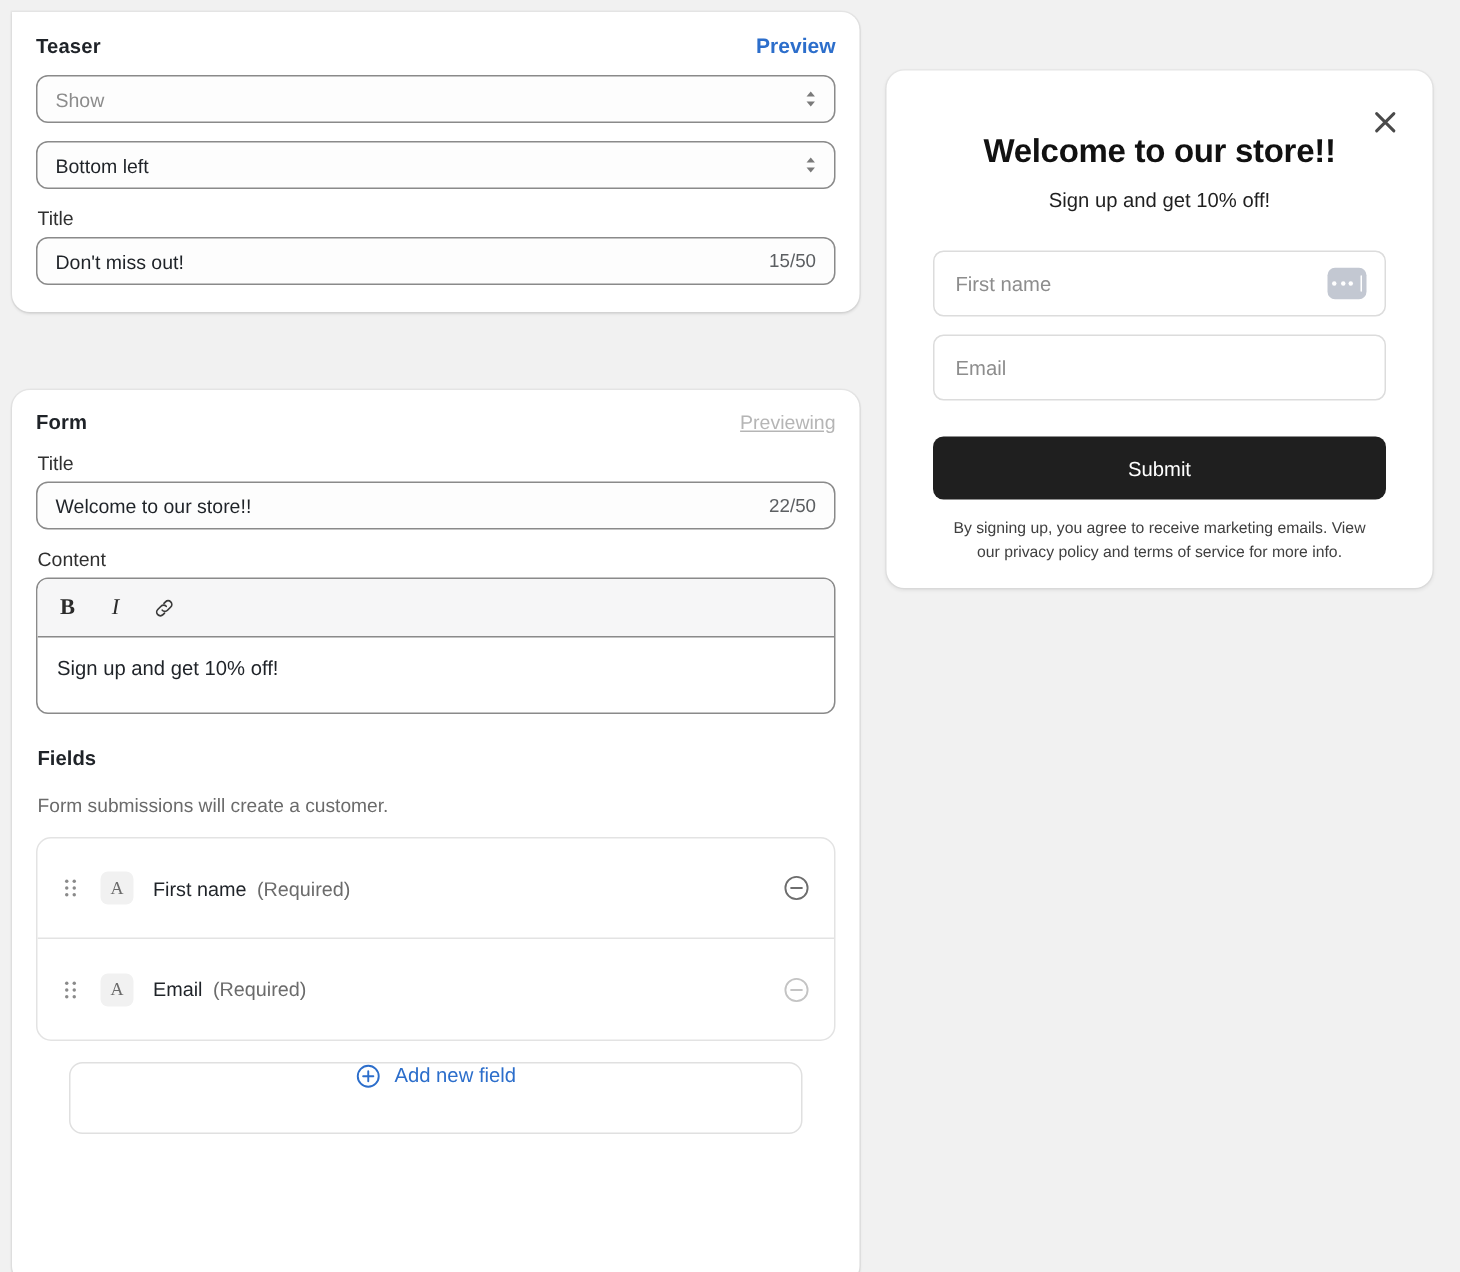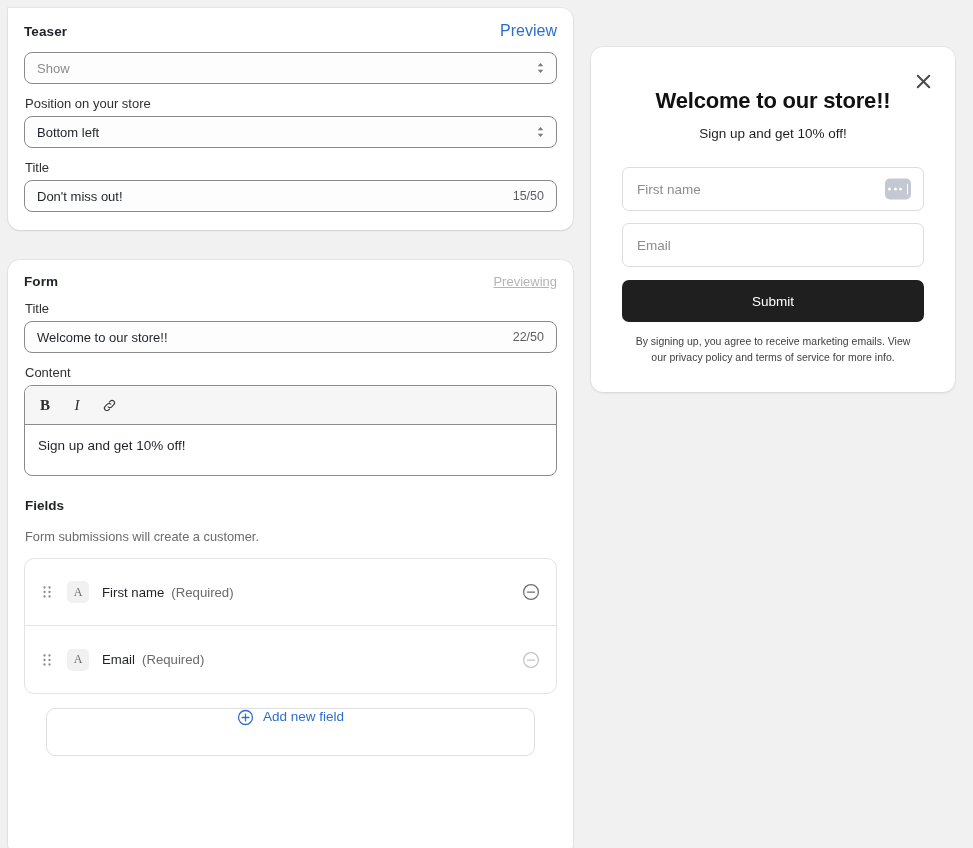--- a/index.html
+++ b/index.html
@@ -37,21 +37,21 @@
   }
 
   .card-head {
     display: flex; align-items: center; justify-content: space-between;
     margin-bottom: 12px;
   }
   .card-title {
     font-size: 13.5px; font-weight: bold; color: #1f2328; letter-spacing: .1px;
   }
   .preview-link {
-    font-size: 16px; color: #2c6ecb; font-weight: normal; cursor: pointer;
+    font-size: 14px; color: #2c6ecb; font-weight: bold; cursor: pointer;
   }
   .previewing-text { font-size: 13px; color: #b5b5b5; text-decoration: underline; }
 
   .field-label {
     font-size: 13px; color: #303030; margin: 0 0 5px 1px;
   }
   .spacer-10 { height: 12px; }
 
   
   .select {
@@ -172,21 +172,21 @@
     font-size: 13.5px; color: #8d8d8d; background: #fff; cursor: text;
   }
   .pv-badge {
     position: absolute; right: 12px; top: 50%; transform: translateY(-50%);
     width: 26px; height: 21px; border-radius: 5px; background: #c3c8d2;
     display: flex; align-items: center; justify-content: center; gap: 2.5px;
   }
   .pv-badge i { width: 3px; height: 3px; border-radius: 50%; background: #ffffff; display:block; }
   .pv-badge .bar { width: 1.5px; height: 11px; background: #ffffff; border-radius: 1px; margin-left: 2px; }
   .pv-submit {
-    margin: 0 31px; height: 42px; background: #1f1f1f; border-radius: 7px;
+    margin: 11px 31px; height: 42px; background: #1f1f1f; border-radius: 7px;
     display: flex; align-items: center; justify-content: center;
     color: #ffffff; font-size: 13.5px; cursor: pointer;
   }
   .pv-legal {
     text-align: center; font-size: 10.5px; color: #404040; line-height: 1.55;
     margin: 11px 36px 0 36px;
   }
 </style>
 </head>
 <body>
@@ -203,21 +203,20 @@
 
       <div class="select">
         <span class="muted">Show</span>
         <svg class="select-caret" viewBox="0 0 13 16">
           <path d="M6.5 3 L9.3 6.3 L3.7 6.3 Z" fill="#7a7a7a"></path>
           <path d="M6.5 13 L9.3 9.7 L3.7 9.7 Z" fill="#7a7a7a"></path>
         </svg>
       </div>
 
       <div class="spacer-10"></div>
-      <div class="field-label">Position on your store</div>
       <div class="select">
         <span>Bottom left</span>
         <svg class="select-caret" viewBox="0 0 13 16">
           <path d="M6.5 3 L9.3 6.3 L3.7 6.3 Z" fill="#7a7a7a"></path>
           <path d="M6.5 13 L9.3 9.7 L3.7 9.7 Z" fill="#7a7a7a"></path>
         </svg>
       </div>
 
       <div class="spacer-10"></div>
       <div class="field-label">Title</div>

